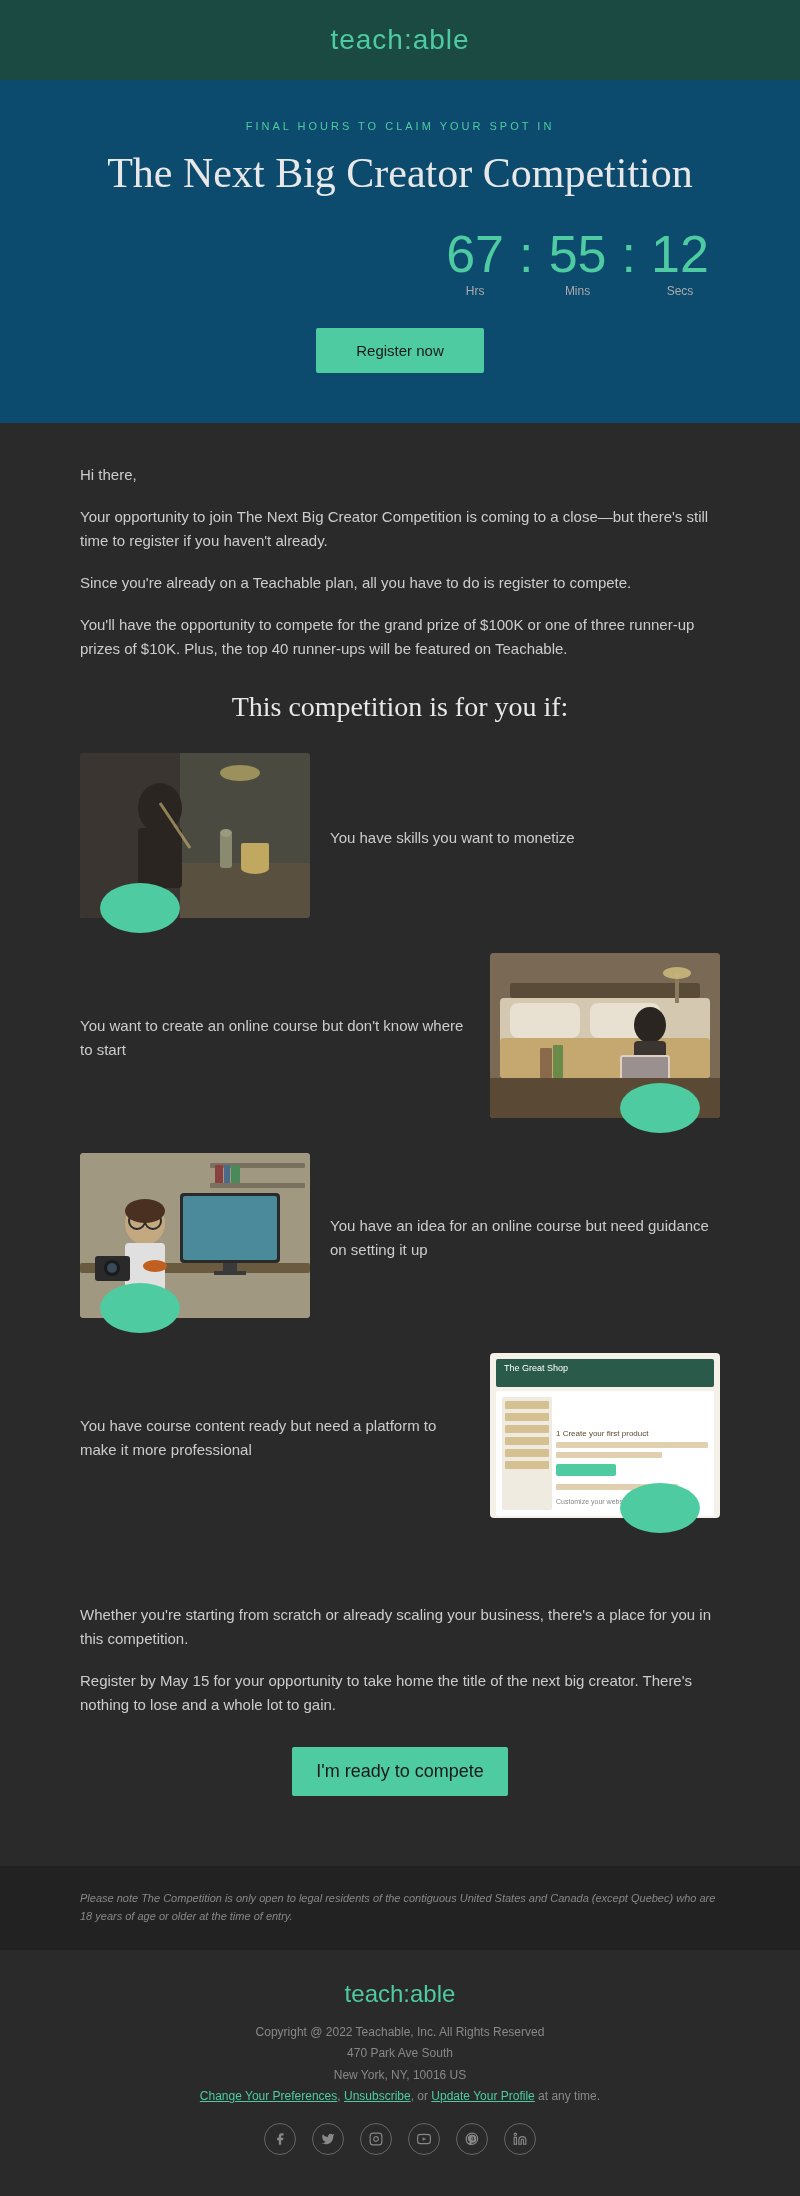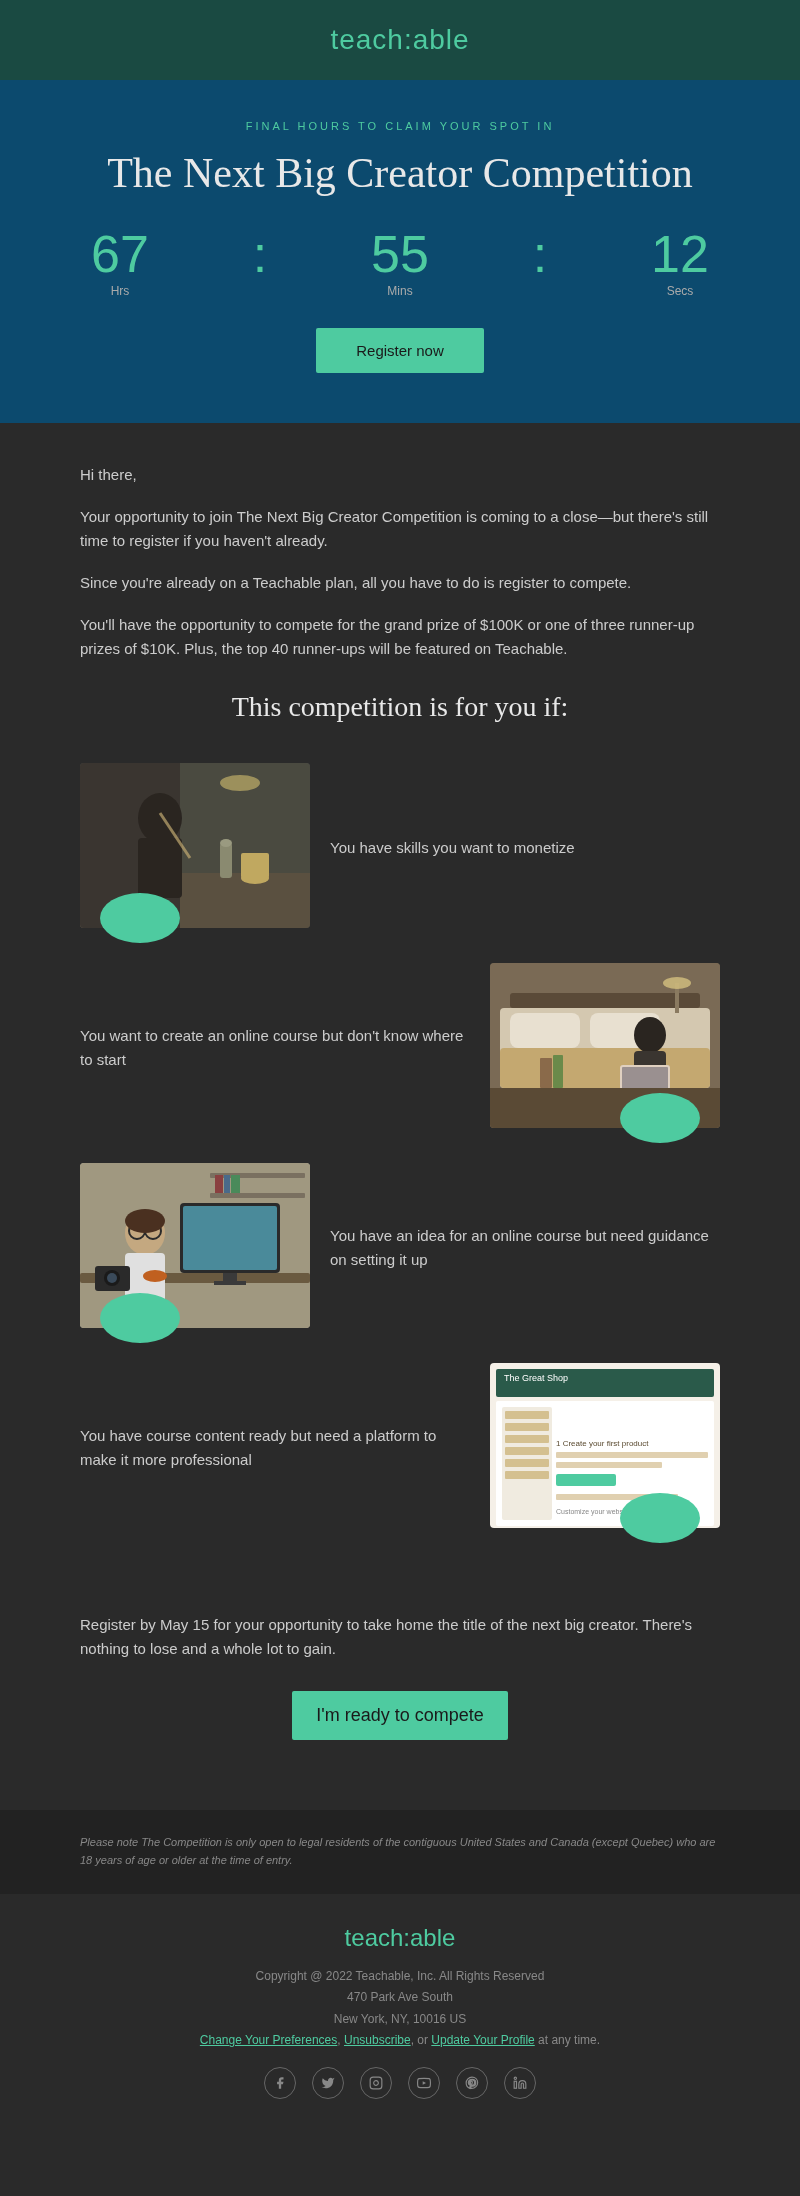--- a/index.html
+++ b/index.html
@@ -44,21 +44,21 @@
       font-size: 42px;
       font-weight: 400;
       line-height: 1.2;
       margin-bottom: 30px;
       font-family: Georgia, serif;
     }
 
     
     .countdown {
       display: flex;
-      justify-content: space-between;
+      justify-content: flex-end;
       align-items: flex-start;
       gap: 0;
       margin-bottom: 30px;
     }
     .countdown-unit {
       text-align: center;
       min-width: 80px;
     }
     .countdown-number {
       color: #4ecba0;
@@ -108,21 +108,21 @@
       line-height: 1.6;
       color: #cccccc;
       margin-bottom: 18px;
     }
     .section-title {
       font-family: Georgia, serif;
       font-size: 28px;
       font-weight: 400;
       color: #e8e8e8;
       text-align: center;
-      margin: 30px 0 40px;
+      margin: 30px 0 30px;
     }
 
     
     .feature-item {
       display: flex;
       align-items: center;
       margin-bottom: 30px;
       gap: 20px;
     }
     .feature-item.reverse {
@@ -518,20 +518,21 @@
           </div>
         </div>
       </div>
       <div class="oval-decor oval-right"></div>
     </div>
     <div class="feature-text">You have course content ready but need a platform to make it more professional</div>
   </div>
 </section>
 
 <section class="cta-section">
+  <p>Whether you're starting from scratch or already scaling your business, there's a place for you in this competition.</p>
   <p>Register by May 15 for your opportunity to take home the title of the next big creator. There's nothing to lose and a whole lot to gain.</p>
   <div class="cta-btn-wrap">
     <button class="btn-cta">I'm ready to compete</button>
   </div>
 </section>
 
 <section class="legal">
   <p>Please note The Competition is only open to legal residents of the contiguous United States and Canada (except Quebec) who are 18 years of age or older at the time of entry.</p>
 </section>
 

